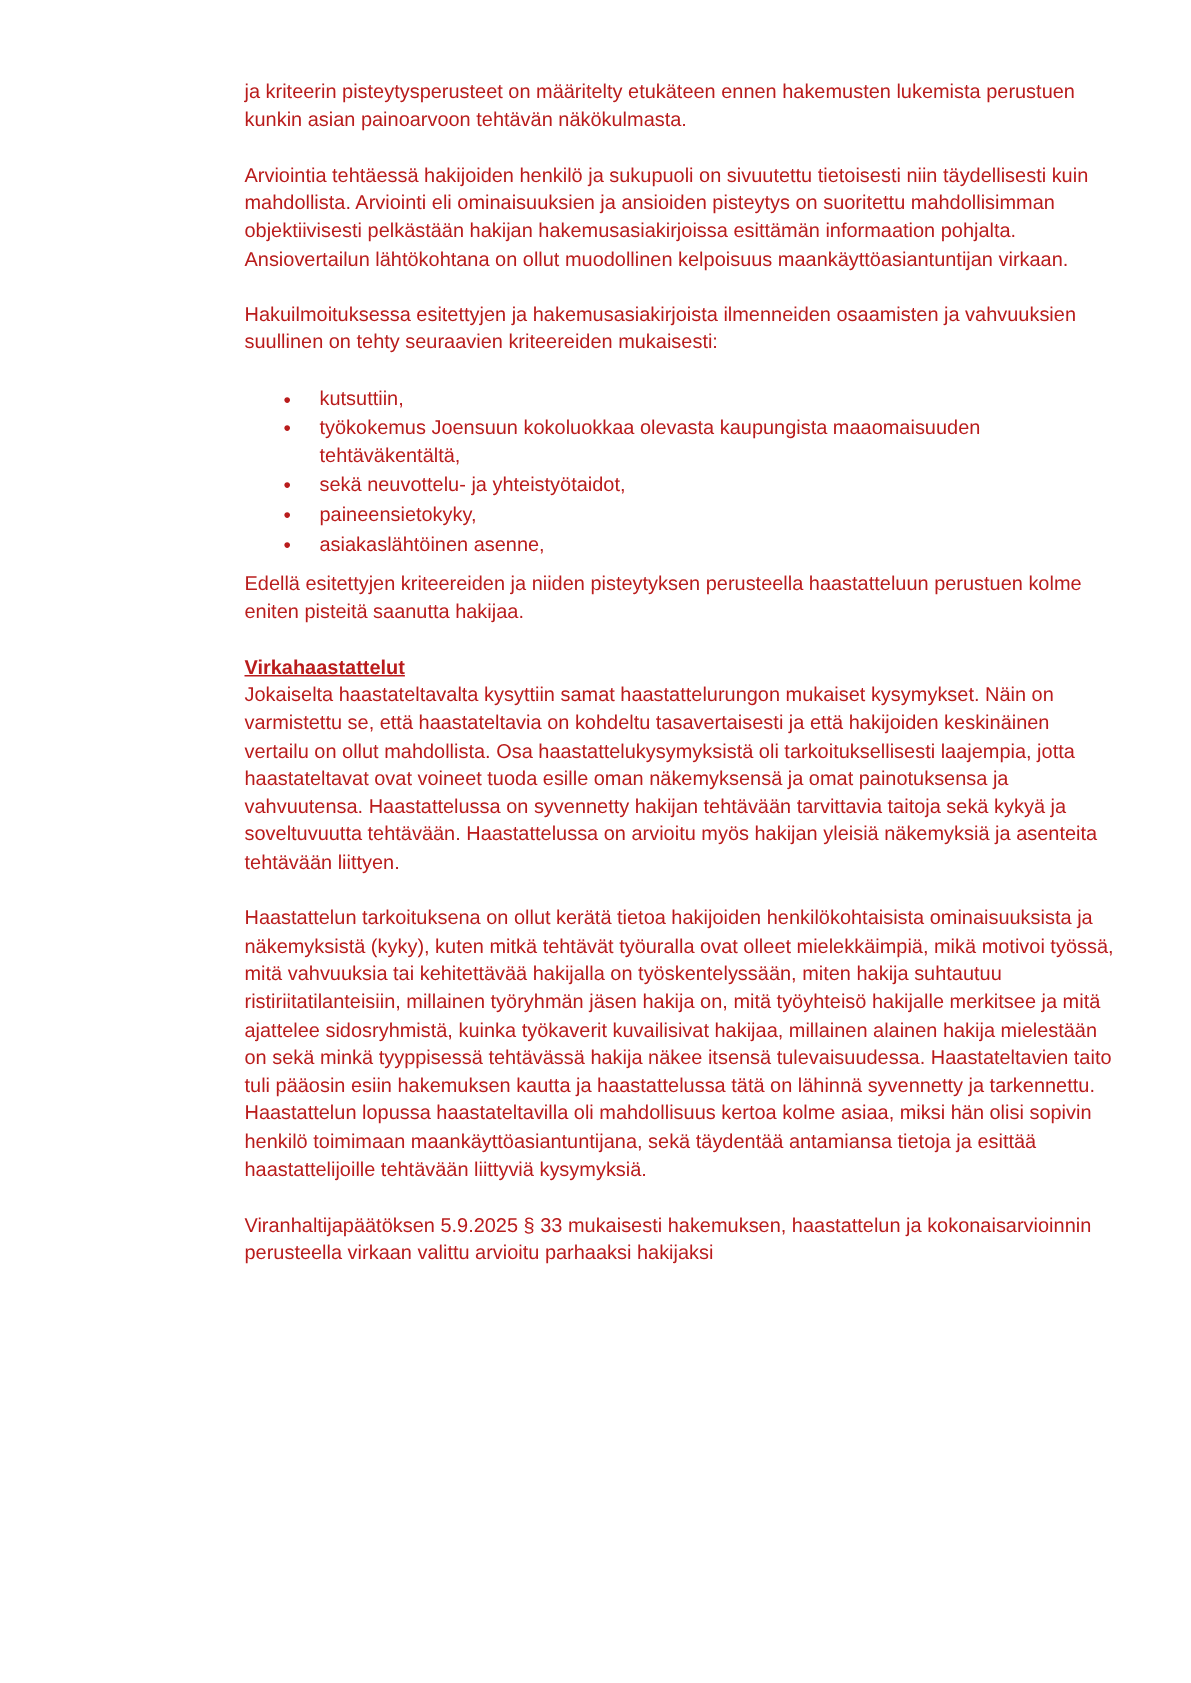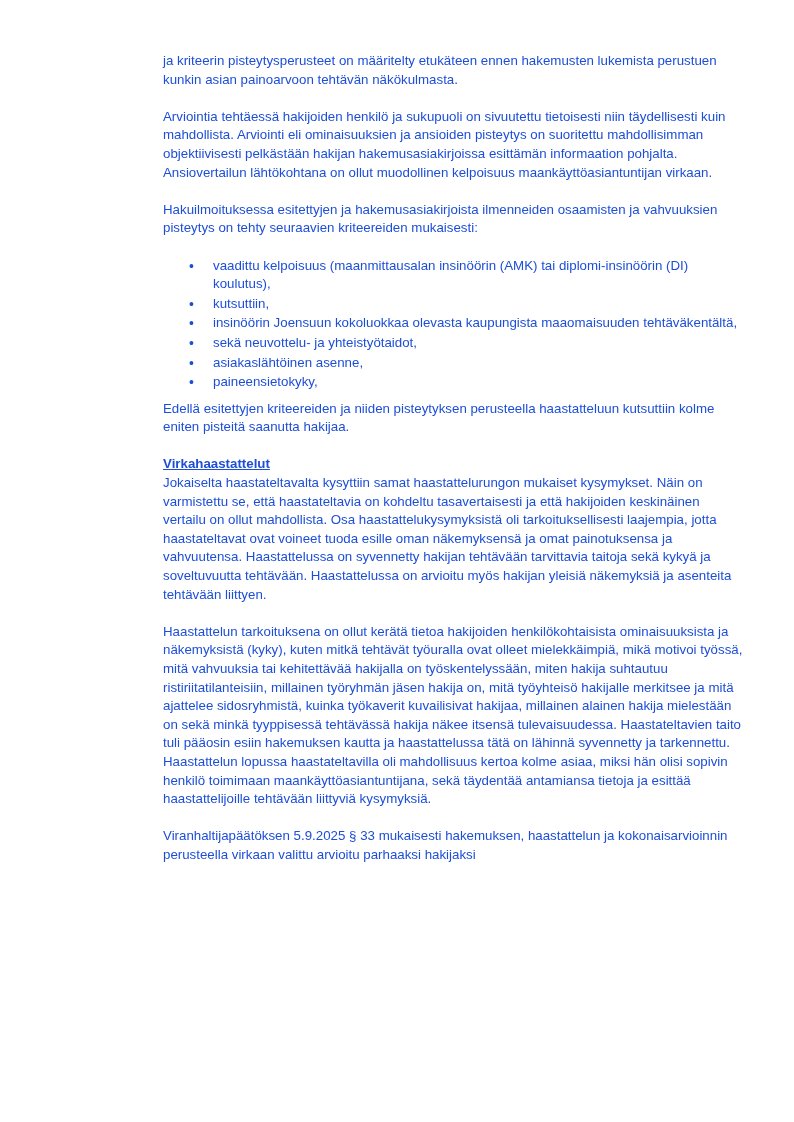--- a/index.html
+++ b/index.html
@@ -1,46 +1,45 @@
 <!DOCTYPE html>
 <html><head>
 <meta charset="utf-8">
 <style>
   html, body { margin: 0; padding: 0; background: #ffffff; }
   body { width: 794px; height: 1122px; position: relative; overflow: hidden; }
   .page {
     position: absolute; left: 163px; top: 52px; width: 580px;
     font-family: "Liberation Sans", sans-serif;
-    font-size: 13.3px; line-height: 18.6px; color: #1d4ed8;
+    font-size: 13.3px; line-height: 18.6px; color: #b91c1c;
   }
   .page p { margin: 0 0 18.6px 0; }
   .page p.tight { margin-bottom: 16px; }
   .heading { font-weight: bold; margin: 0; text-decoration: underline; }
   ul.criteria { list-style: none; margin: 0 0 8px 0; padding: 0 0 0 50px; }
   ul.criteria li { position: relative; margin: 0 0 1px 0; }
   ul.criteria li::before {
     content: "\2022"; position: absolute; left: -24px; top: 0; font-size: 14px;
   }
 </style>
 </head>
 <body>
 
 <div class="page">
   <p>ja kriteerin pisteytysperusteet on määritelty etukäteen ennen hakemusten lukemista perustuen kunkin asian painoarvoon tehtävän näkökulmasta.</p>
   <p>Arviointia tehtäessä hakijoiden henkilö ja sukupuoli on sivuutettu tietoisesti niin täydellisesti kuin mahdollista. Arviointi eli ominaisuuksien ja ansioiden pisteytys on suoritettu mahdollisimman objektiivisesti pelkästään hakijan hakemusasiakirjoissa esittämän informaation pohjalta. Ansiovertailun lähtökohtana on ollut muodollinen kelpoisuus maankäyttöasiantuntijan virkaan.</p>
-  <p>Hakuilmoituksessa esitettyjen ja hakemusasiakirjoista ilmenneiden osaamisten ja vahvuuksien pisteytys on tehty seuraavien kriteereiden mukaisesti:</p>
+  <p>Hakuilmoituksessa esitettyjen ja hakemusasiakirjoista ilmenneiden osaamisten ja vahvuuksien suullinen on tehty seuraavien kriteereiden mukaisesti:</p>
 
   <ul class="criteria">
-    <li>vaadittu kelpoisuus (maanmittausalan insinöörin (AMK) tai diplomi-insinöörin (DI) koulutus),</li>
     <li>kutsuttiin,</li>
-    <li>insinöörin Joensuun kokoluokkaa olevasta kaupungista maaomaisuuden tehtäväkentältä,</li>
+    <li>työkokemus Joensuun kokoluokkaa olevasta kaupungista maaomaisuuden tehtäväkentältä,</li>
     <li>sekä neuvottelu- ja yhteistyötaidot,</li>
+    <li>paineensietokyky,</li>
     <li>asiakaslähtöinen asenne,</li>
-    <li>paineensietokyky,</li>
   </ul>
 
-  <p>Edellä esitettyjen kriteereiden ja niiden pisteytyksen perusteella haastatteluun kutsuttiin kolme eniten pisteitä saanutta hakijaa.</p>
+  <p>Edellä esitettyjen kriteereiden ja niiden pisteytyksen perusteella haastatteluun perustuen kolme eniten pisteitä saanutta hakijaa.</p>
 
   <div class="heading">Virkahaastattelut</div>
   <p>Jokaiselta haastateltavalta kysyttiin samat haastattelurungon mukaiset kysymykset. Näin on varmistettu se, että haastateltavia on kohdeltu tasavertaisesti ja että hakijoiden keskinäinen vertailu on ollut mahdollista. Osa haastattelukysymyksistä oli tarkoituksellisesti laajempia, jotta haastateltavat ovat voineet tuoda esille oman näkemyksensä ja omat painotuksensa ja vahvuutensa. Haastattelussa on syvennetty hakijan tehtävään tarvittavia taitoja sekä kykyä ja soveltuvuutta tehtävään. Haastattelussa on arvioitu myös hakijan yleisiä näkemyksiä ja asenteita tehtävään liittyen.</p>
   <p>Haastattelun tarkoituksena on ollut kerätä tietoa hakijoiden henkilökohtaisista ominaisuuksista ja näkemyksistä (kyky), kuten mitkä tehtävät työuralla ovat olleet mielekkäimpiä, mikä motivoi työssä, mitä vahvuuksia tai kehitettävää hakijalla on työskentelyssään, miten hakija suhtautuu ristiriitatilanteisiin, millainen työryhmän jäsen hakija on, mitä työyhteisö hakijalle merkitsee ja mitä ajattelee sidosryhmistä, kuinka työkaverit kuvailisivat hakijaa, millainen alainen hakija mielestään on sekä minkä tyyppisessä tehtävässä hakija näkee itsensä tulevaisuudessa. Haastateltavien taito tuli pääosin esiin hakemuksen kautta ja haastattelussa tätä on lähinnä syvennetty ja tarkennettu. Haastattelun lopussa haastateltavilla oli mahdollisuus kertoa kolme asiaa, miksi hän olisi sopivin henkilö toimimaan maankäyttöasiantuntijana, sekä täydentää antamiansa tietoja ja esittää haastattelijoille tehtävään liittyviä kysymyksiä.</p>
   <p class="tight">Viranhaltijapäätöksen 5.9.2025 § 33 mukaisesti hakemuksen, haastattelun ja kokonaisarvioinnin perusteella virkaan valittu arvioitu parhaaksi hakijaksi</p>
 </div>
 
 </body></html>

